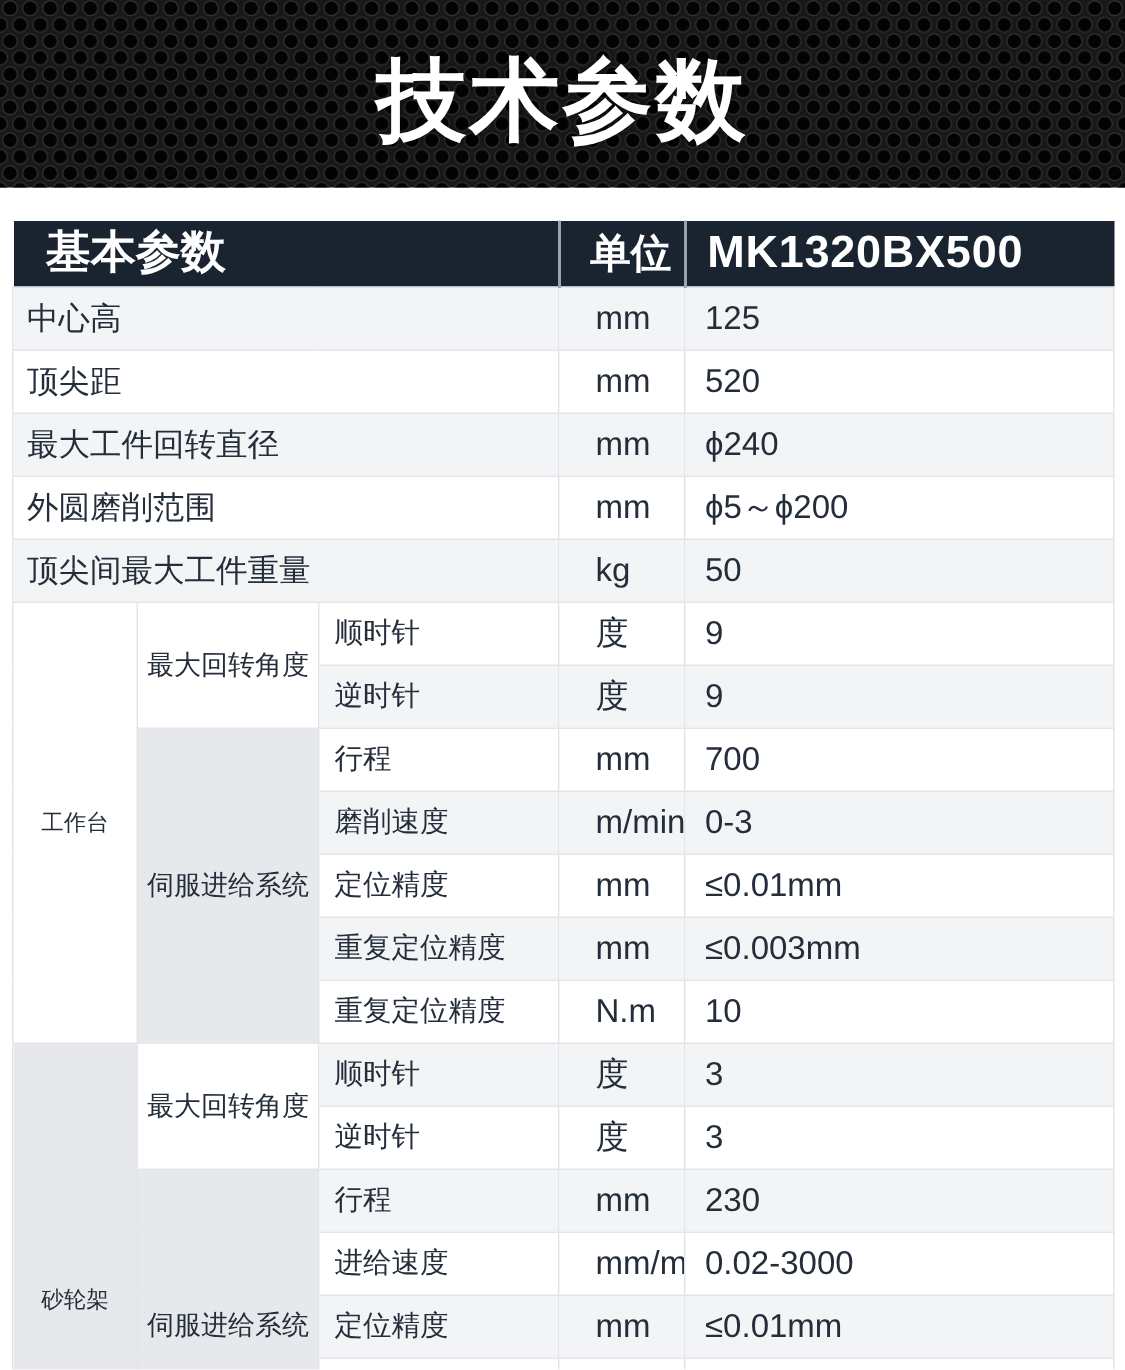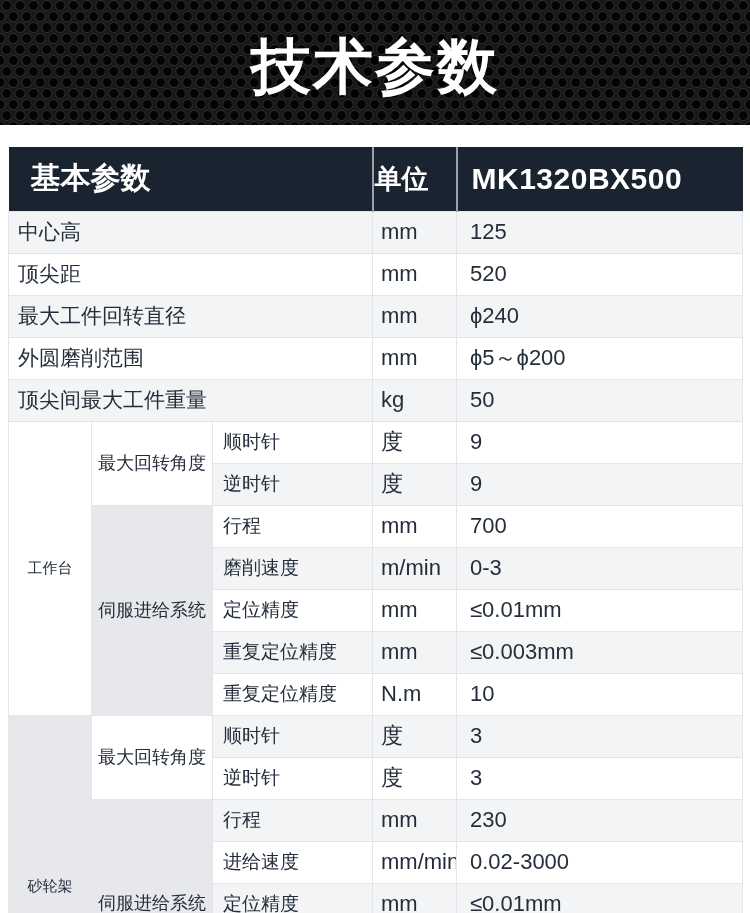--- a/index.html
+++ b/index.html
@@ -30,41 +30,41 @@
   table.spec{
     border-collapse:collapse;table-layout:fixed;
     width:734px;margin:22px 8px 0 8px;
   }
   col.c-grp{width:83px;}
   col.c-sub{width:121px;}
   col.c-par{width:160px;}
   col.c-unit{width:84px;}
   col.c-val{width:286px;}
 
-  thead tr{height:64px;}
+  thead tr{height:44px;}
   thead th{
     background:#1a2330;color:#ffffff;
     text-align:left;vertical-align:middle;
     border:0;font-weight:bold;
     overflow:hidden;white-space:nowrap;
   }
   thead th + th{border-left:2px solid #9ba2ac;}
   th.h-param{padding-left:22px;font-size:30px;}
-  th.h-unit{padding-left:1px;font-size:27px;}
+  th.h-unit{padding-left:20px;font-size:27px;}
   th.h-model{padding-left:14px;font-size:30px;letter-spacing:.5px;}
 
   tbody tr{height:42px;}
   tbody td{
     border:1px solid #e3e5e9;
     vertical-align:middle;background:#ffffff;
     overflow:hidden;white-space:nowrap;
   }
   td.label{padding-left:9px;font-size:21px;}
   td.param{padding-left:10px;font-size:19px;margin-top:28px;}
-  td.unit{padding-left:8px;font-size:22px;}
+  td.unit{padding-left:24px;font-size:22px;}
   td.val{padding-left:13px;font-size:22px;}
   td.grp{text-align:center;font-size:15px;padding:0 2px;}
   td.subgrp{text-align:center;font-size:18px;padding:0 1px;font-family:Liberation Mono, monospace;}
 
   tr.odd td{background:#f3f4f6;}
   table.spec td.cell-white{background:#ffffff;}
   table.spec td.cell-gray{background:#e7e8ec;}
   table.spec td.push-far{padding-top:90px;}
   table.spec td.push-mid{padding-top:40px;}
 </style>

